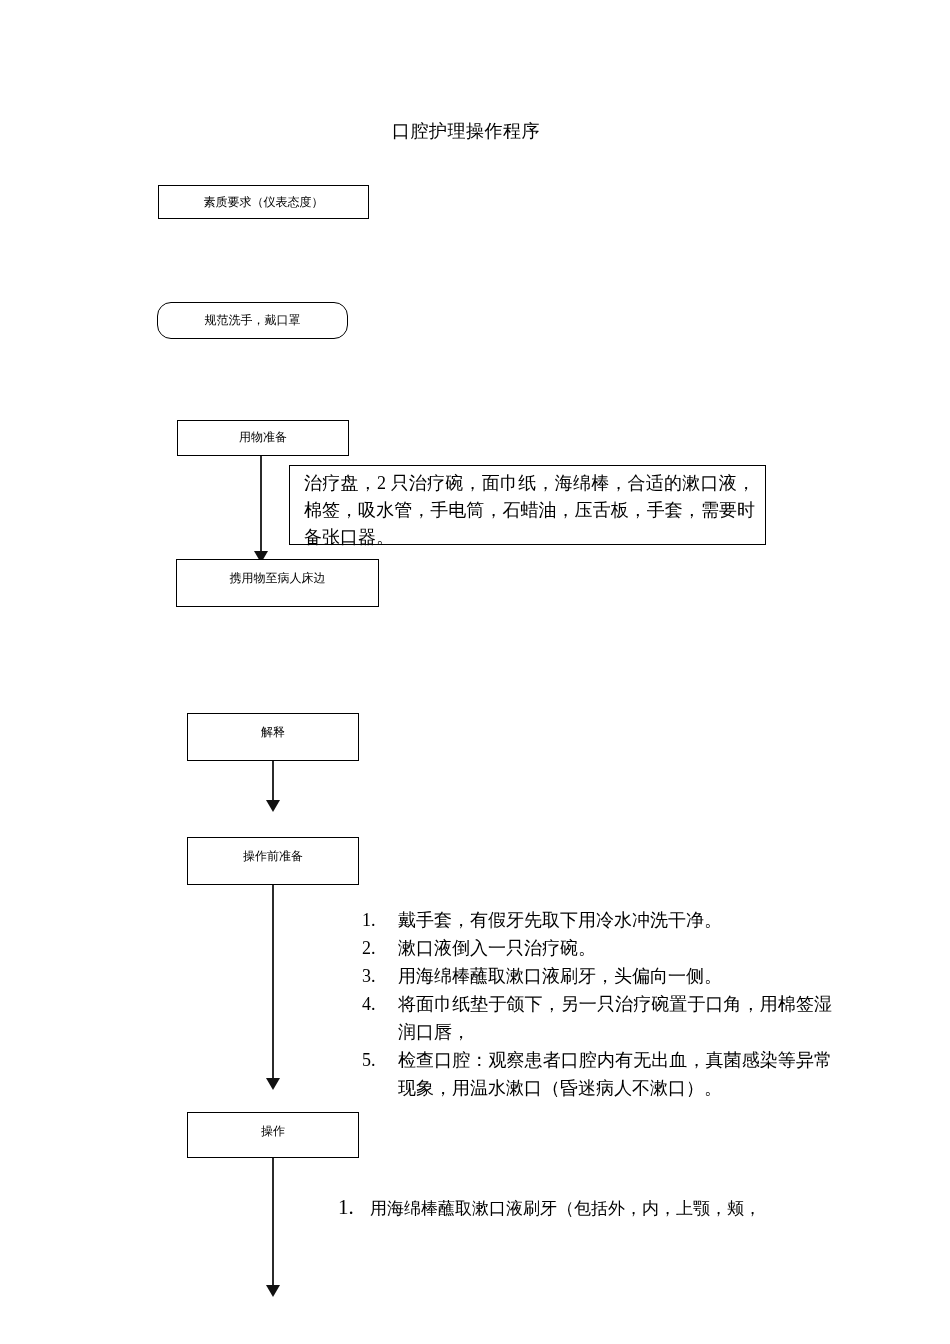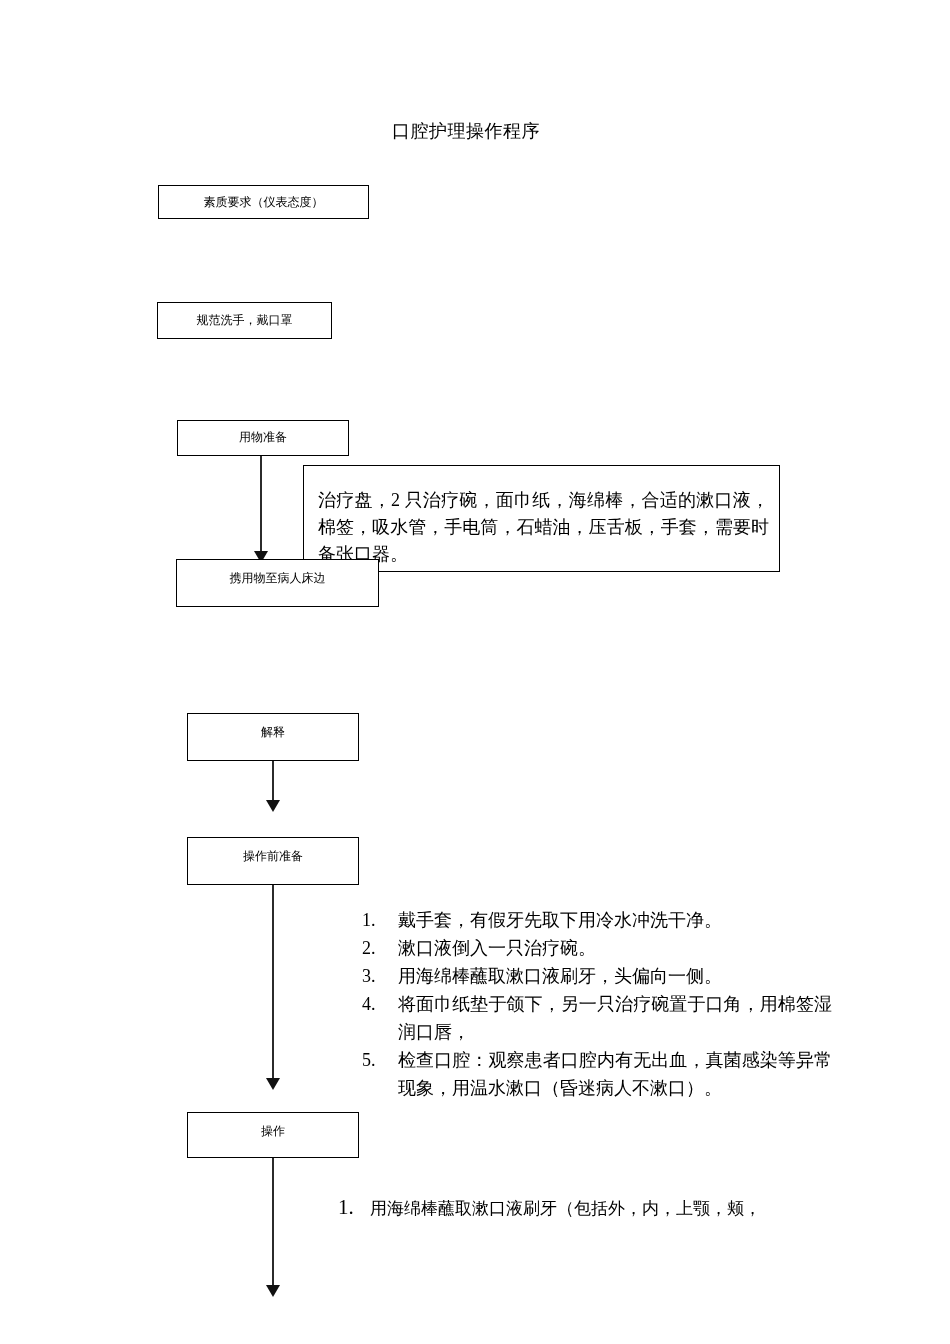--- a/index.html
+++ b/index.html
@@ -45,45 +45,45 @@
     white-space: nowrap;
   }
   .flow-box > span {
     display: block;
     padding-top: 6px;
   }
 
   .box-quality  { left: 158px; top: 185px;  width: 211px; height: 34px; }
   .box-quality > span { padding-top: 4px; }
 
-  .box-wash     { left: 157px; top: 302px;  width: 175px; height: 37px; }
+  .box-wash     { left: 157px; top: 302px;  width: 191px; height: 37px; border-radius: 14px; }
   .box-wash > span { padding-top: 5px; }
 
   .box-supplies { left: 177px; top: 420px;  width: 172px; height: 36px; font-family: Liberation Mono, monospace; }
   .box-supplies > span { padding-top: 5px; }
 
   .box-bedside  { left: 176px; top: 559px;  width: 203px; height: 48px; }
 
   .box-explain  { left: 187px; top: 713px;  width: 172px; height: 48px; }
 
   .box-preop    { left: 187px; top: 837px;  width: 172px; height: 48px; }
 
   .box-operate  { left: 187px; top: 1112px; width: 172px; height: 46px; }
 
   
   .note-box {
     position: absolute;
     box-sizing: border-box;
-    left: 303px;
+    left: 289px;
     top: 465px;
     width: 477px;
-    height: 107px;
+    height: 80px;
     border: 1px solid #000000;
     background: #ffffff;
-    padding: 21px 10px 0 14px;
+    padding: 4px 10px 0 14px;
     font-size: 18px;
     line-height: 27px;
     text-align: justify;
   }
 
   
   .arrow {
     position: absolute;
     width: 2px;
     background: #2b2b2b;

